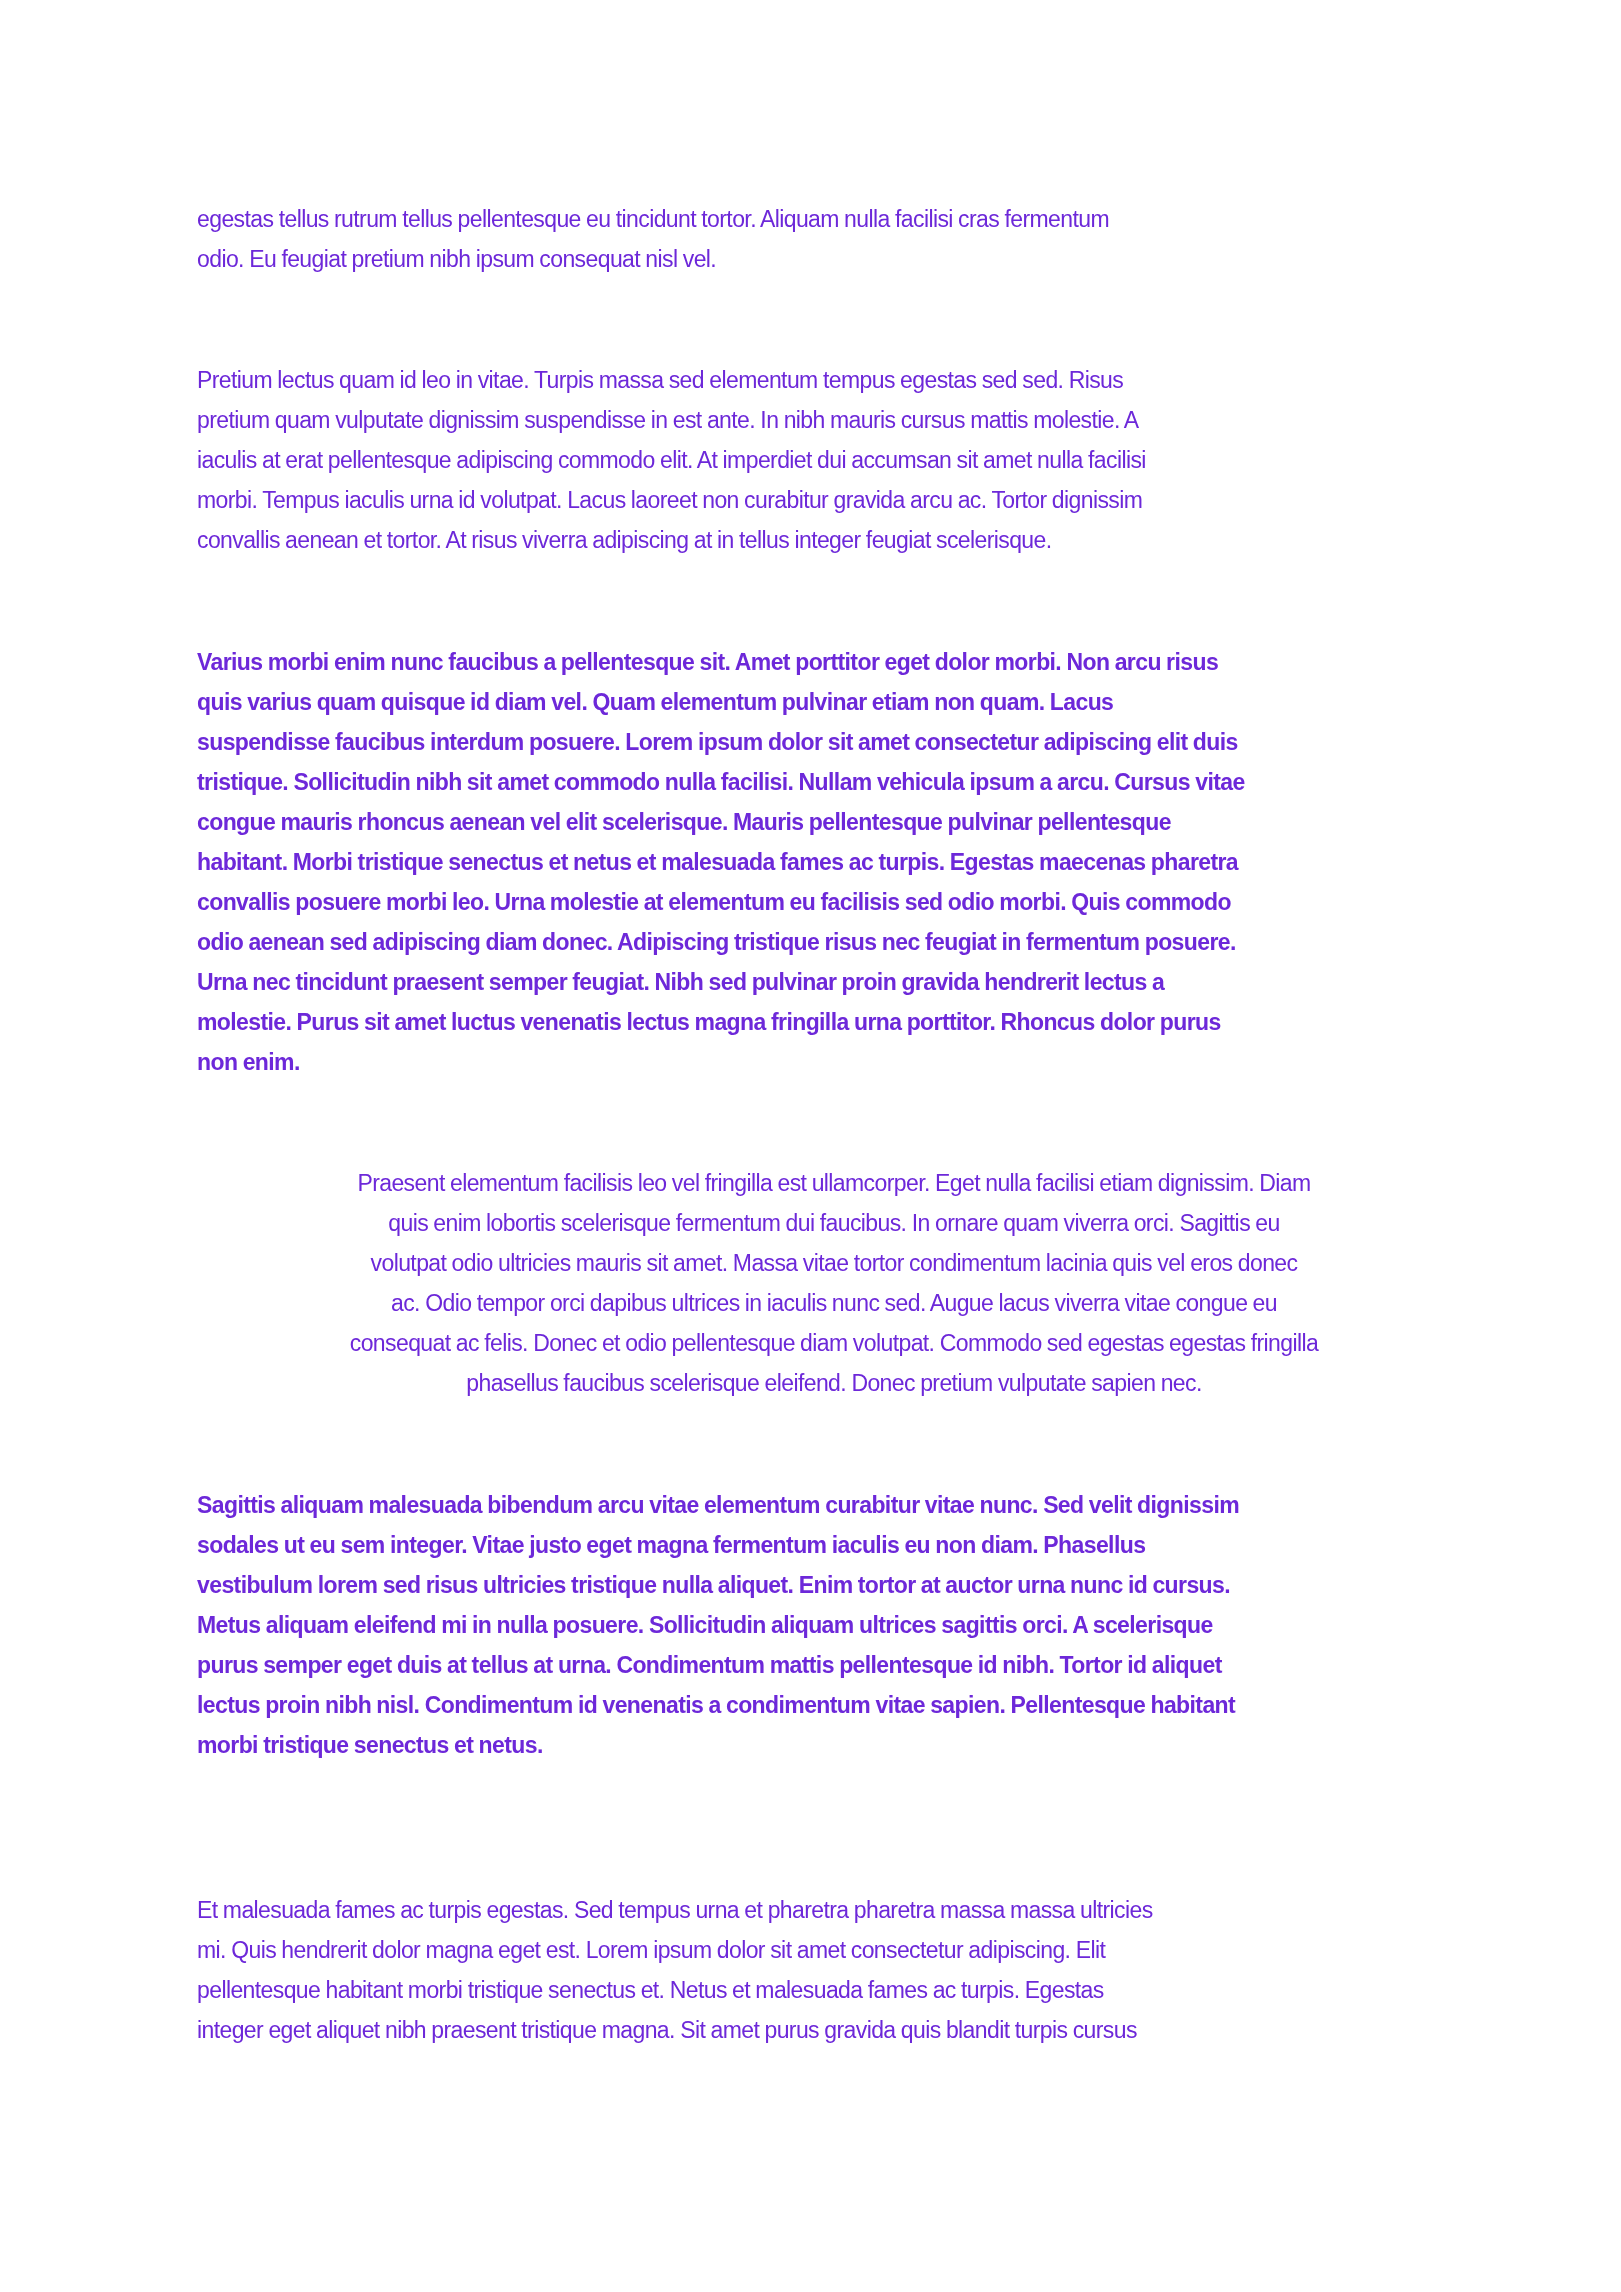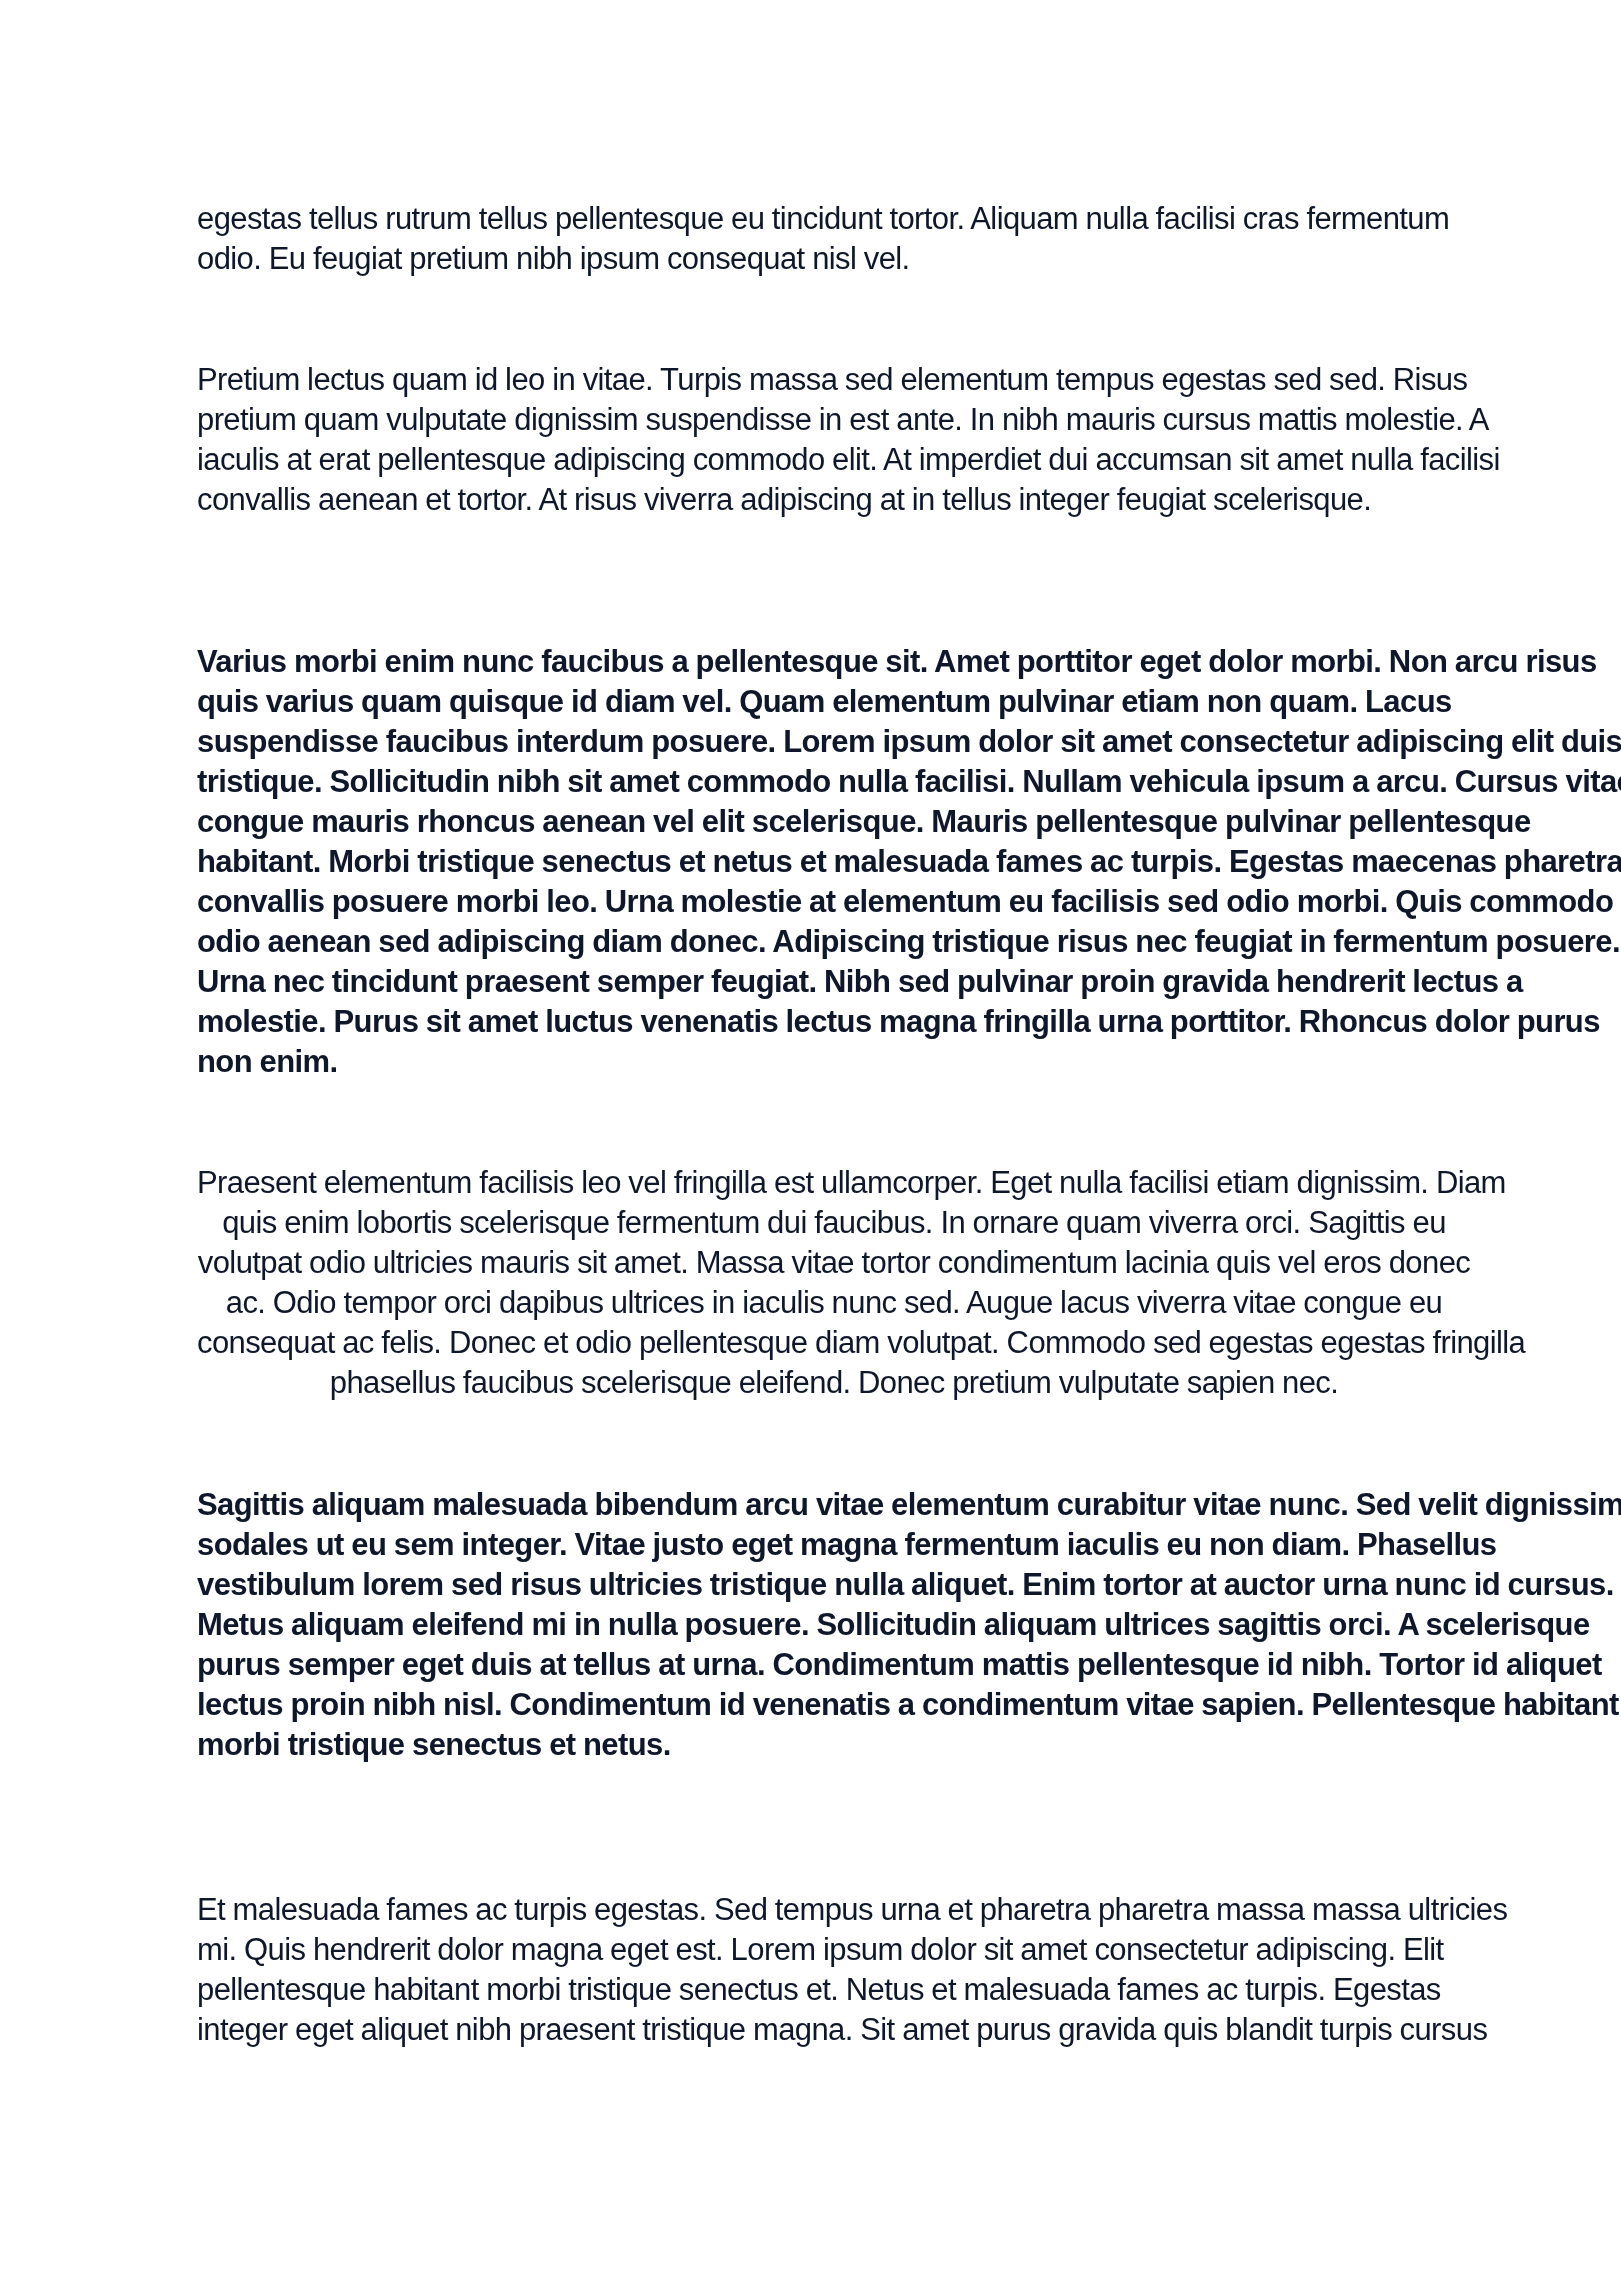--- a/index.html
+++ b/index.html
@@ -1,38 +1,39 @@
 <!DOCTYPE html>
 <html><head>
 <meta charset="utf-8">
 <style>
   html, body { margin: 0; padding: 0; background: #ffffff; }
   body { width: 1621px; height: 2293px; position: relative; overflow: hidden; }
   .page { position: absolute; left: 0; top: 0; width: 1621px; height: 2293px; background: #ffffff; }
   .para {
     position: absolute; left: 197px; width: 1274px;
     font-family: "Liberation Sans", sans-serif;
-    font-size: 31px; line-height: 40px; color: #0f172a;
+    font-size: 23px; line-height: 40px; color: #6d28d9;
     letter-spacing: -0.6px; word-spacing: -0.5px;
     white-space: nowrap;
   }
   .line { display: block; height: 40px; }
 </style>
 </head>
 <body>
 
 <div class="page" id="page">
     <div class="para" style="top: 199px;">
       <span class="line">egestas tellus rutrum tellus pellentesque eu tincidunt tortor. Aliquam nulla facilisi cras fermentum</span>
       <span class="line">odio. Eu feugiat pretium nibh ipsum consequat nisl vel.</span>
     </div>
     <div class="para" style="top: 360px;">
       <span class="line">Pretium lectus quam id leo in vitae. Turpis massa sed elementum tempus egestas sed sed. Risus</span>
       <span class="line">pretium quam vulputate dignissim suspendisse in est ante. In nibh mauris cursus mattis molestie. A</span>
       <span class="line">iaculis at erat pellentesque adipiscing commodo elit. At imperdiet dui accumsan sit amet nulla facilisi</span>
+      <span class="line">morbi. Tempus iaculis urna id volutpat. Lacus laoreet non curabitur gravida arcu ac. Tortor dignissim</span>
       <span class="line">convallis aenean et tortor. At risus viverra adipiscing at in tellus integer feugiat scelerisque.</span>
     </div>
     <div class="para" style="top: 642px; font-weight: bold;">
       <span class="line">Varius morbi enim nunc faucibus a pellentesque sit. Amet porttitor eget dolor morbi. Non arcu risus</span>
       <span class="line">quis varius quam quisque id diam vel. Quam elementum pulvinar etiam non quam. Lacus</span>
       <span class="line">suspendisse faucibus interdum posuere. Lorem ipsum dolor sit amet consectetur adipiscing elit duis</span>
       <span class="line">tristique. Sollicitudin nibh sit amet commodo nulla facilisi. Nullam vehicula ipsum a arcu. Cursus vitae</span>
       <span class="line">congue mauris rhoncus aenean vel elit scelerisque. Mauris pellentesque pulvinar pellentesque</span>
       <span class="line">habitant. Morbi tristique senectus et netus et malesuada fames ac turpis. Egestas maecenas pharetra</span>
       <span class="line">convallis posuere morbi leo. Urna molestie at elementum eu facilisis sed odio morbi. Quis commodo</span>

